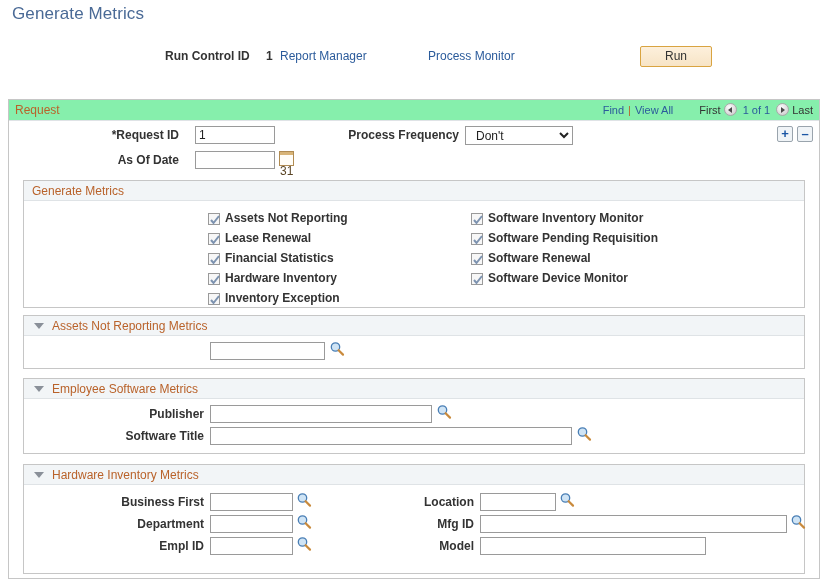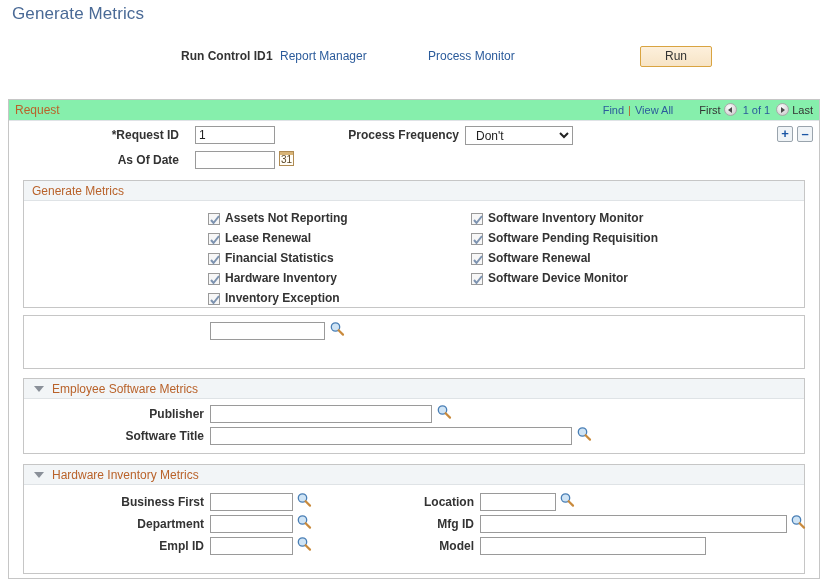--- a/index.html
+++ b/index.html
@@ -18,21 +18,21 @@
     font-size: 17px; color: #4a6a96; font-weight: normal;
     letter-spacing: .1px;
   }
 
   
   .runrow {
     position: absolute; left: 0; top: 46px; width: 828px; height: 26px;
   }
   .rc-label {
     position: absolute; left: 165px; top: 3px;
-    font-size: 12px; font-weight: bold; color: #333; margin-left: 16px;
+    font-size: 12px; font-weight: bold; color: #333;
   }
   .rc-value {
     position: absolute; left: 266px; top: 3px;
     font-size: 12px; font-weight: bold; color: #333;
   }
   .link {
     font-size: 12px; color: #2b5b9b; text-decoration: none; cursor: pointer;
   }
   .rc-report { position: absolute; left: 280px; top: 3px; }
   .rc-process { position: absolute; left: 428px; top: 3px; }
@@ -130,22 +130,22 @@
   .cal-icon {
     position: absolute; width: 15px; height: 15px;
     border: 1px solid #b08b52; background: #fffdf7;
     cursor: pointer;
   }
   .cal-icon::before {
     content:""; position:absolute; left:0; top:0; right:0; height:3px;
     background:#d8b477;
   }
   .cal-icon span {
-    position:absolute; left:0; right:0; top:3px;
-    font-size:10px; text-align:center; color:#5a4525;
+    position:absolute; left:0; right:0; top:14px;
+    font-size:12px; text-align:center; color:#5a4525;
     font-family:"Liberation Sans", sans-serif; line-height:10px;
   }
 
   
   .mag {
     position: absolute; width: 16px; height: 16px; cursor: pointer;
   }
 
   
   .group {
@@ -317,20 +317,24 @@
               <svg width="12" height="12" viewBox="0 0 12 12">
                 <path d="M2 6 L4.5 9 L10 2" stroke="#7d93b0" stroke-width="2" fill="none"></path>
               </svg>
             </span>
           <span class="cblabel">Software Device Monitor</span>
         </div>
       </div>
     </div>
 
     <div class="group" style="left:14px; top:215px; width:782px; height:54px;">
+      <div class="group-head">
+        <span class="caret"></span>
+        <span class="group-title withcaret">Assets Not Reporting Metrics</span>
+      </div>
       <div class="group-body" style="height:32px;">
         <input class="txt" style="left: 186px; top: 6px; width: 115px;" value="">
         <span class="mag" style="left:305px; top:5px;">
           <svg width="16" height="16" viewBox="0 0 16 16">
               <circle cx="6.5" cy="6" r="4.2" fill="#cfe4f5" stroke="#4a7fb5" stroke-width="1.3"></circle>
               <line x1="9.6" y1="9.2" x2="14" y2="13.6" stroke="#c98a3c" stroke-width="2.2" stroke-linecap="round"></line>
             </svg>
         </span>
       </div>
     </div>

